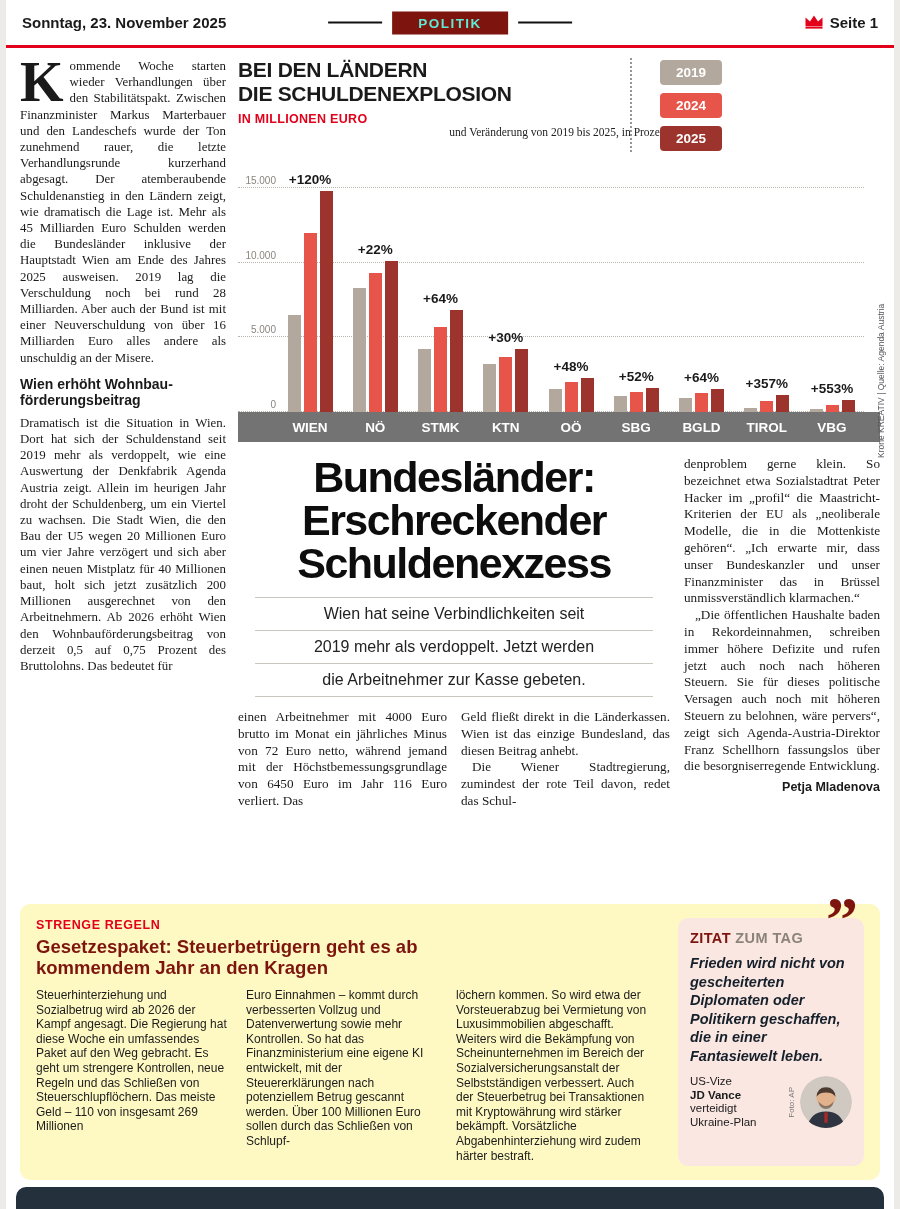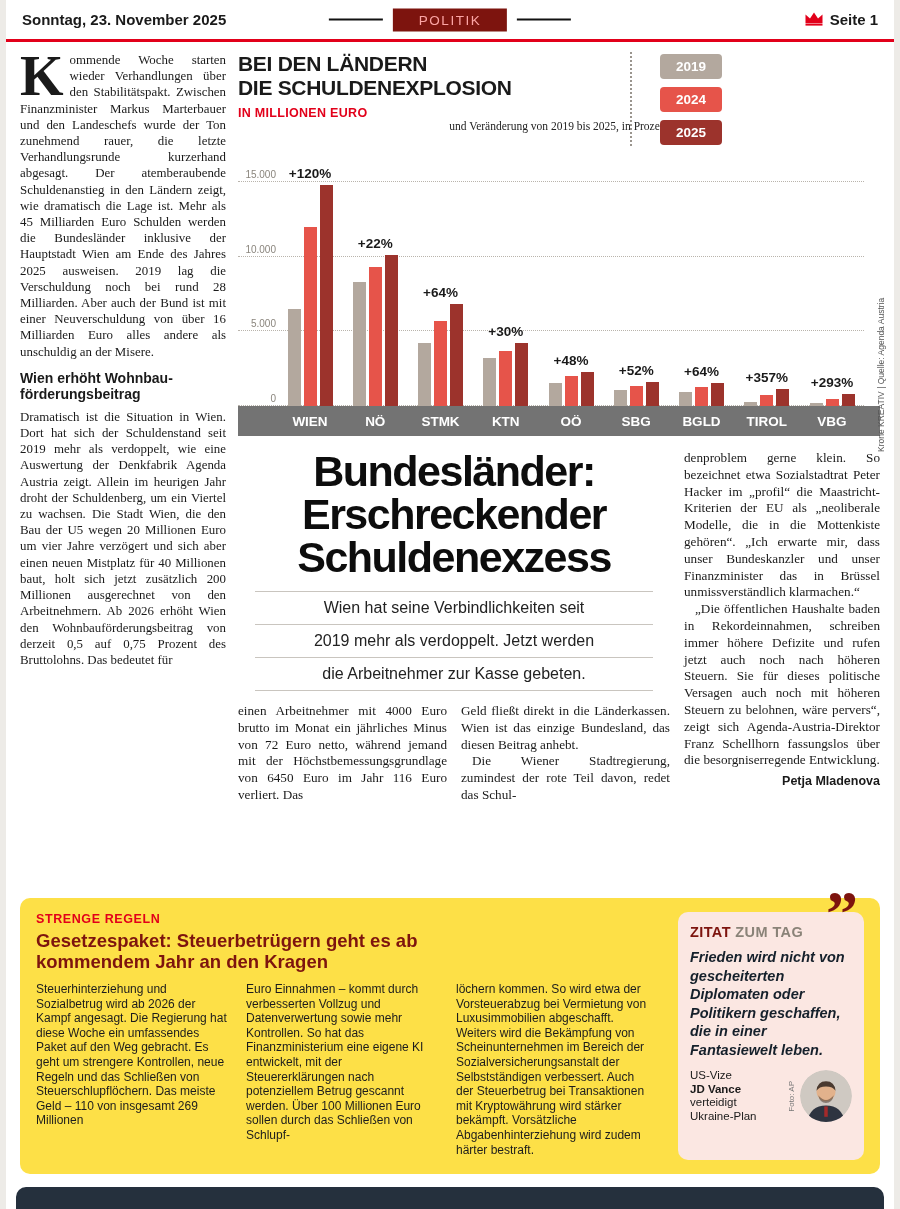--- a/index.html
+++ b/index.html
@@ -5,30 +5,30 @@
   * { margin:0; padding:0; box-sizing:border-box; }
   html,body { background:#d8d6d2; }
   .page {
     position:relative; width:900px; height:1209px; margin:0 auto;
     background:#fff; overflow:hidden;
     border-left:6px solid #edebe7; border-right:6px solid #edebe7;
     font-family:"Liberation Serif", serif; color:#1a1a1a;
   }
   
   .hdr {
-    position:relative; height:42px; display:flex; align-items:center;
+    position:relative; height:48px; display:flex; align-items:center;
     justify-content:space-between; padding:0 16px;
     border-bottom:3px solid #e2001a; font-family:"Liberation Sans", sans-serif;
   }
   .hdr-date { font-weight:bold; font-size:15px; }
   .hdr-center { position:absolute; left:50%; top:50%; transform:translate(-50%,-50%);
     display:flex; align-items:center; }
   .hline { width:54px; height:2px; background:#111; margin:0 10px; }
   .politik {
-    background:#7d140e; color:#fca5a5; font-weight:normal; font-size:13.5px;
+    background:#7d140e; color:#5eead4; font-weight:bold; font-size:13.5px;
     letter-spacing:1.5px; padding:4px 26px;
   }
   .hdr-right { display:flex; align-items:center; gap:6px; font-weight:bold; font-size:15px; }
   
   .main { display:flex; gap:12px; padding:10px 14px 0 14px; height:840px; overflow:hidden; }
   .leftcol { flex:0 0 206px; font-size:12.9px; line-height:16.2px; text-align:justify; hyphens:auto; }
   .dropcap { float:left; font-size:56px; line-height:44px; font-weight:bold;
     padding:2px 6px 0 0; font-family:"Liberation Serif", serif; }
   .leftcol .subhead {
     font-family:"Liberation Sans", sans-serif; font-weight:bold; font-size:14px;
@@ -77,21 +77,21 @@
   .subtitle { width:92%; margin:12px auto 0 auto; border-top:1px solid #c9c5bf;
     font-family:"Liberation Sans", sans-serif; font-size:16px; color:#222; text-align:center; }
   .subtitle div { padding:7px 0; border-bottom:1px solid #c9c5bf; }
   .twocol { display:flex; gap:14px; margin-top:12px; }
   .twocol > div { flex:1; font-size:13.2px; line-height:16.8px; text-align:justify; hyphens:auto; }
   .rightcol { flex:0 0 196px; font-size:13.2px; line-height:16.8px; text-align:justify; hyphens:auto; }
   .indent { text-indent:11px; }
   .author { text-align:right; font-weight:bold; font-family:"Liberation Sans", sans-serif;
     font-size:12.5px; margin-top:4px; }
   
-  .bottom-box { margin:16px 14px 0 14px; background:#fde047; border-radius:10px;
+  .bottom-box { margin:16px 14px 0 14px; background:#fef9c3; border-radius:10px;
     padding:14px 16px; display:flex; gap:28px; height:276px;
     font-family:"Liberation Sans", sans-serif; }
   .bb-left { flex:1; }
   .kicker { color:#e2001a; font-weight:bold; font-size:12.5px; letter-spacing:.6px; }
   .bb-headline { color:#7d140e; font-weight:bold; font-size:18.5px; line-height:21px;
     max-width:450px; margin:4px 0 10px 0; }
   .bb-cols { display:flex; gap:16px; }
   .bb-cols > div { flex:1; font-size:12px; line-height:14.6px; color:#1c1c1c; }
   
   .zitat { position:relative; flex:0 0 186px; background:#fbe7e2; border-radius:10px;
@@ -219,21 +219,21 @@
               <div class="bar-group">
                 <div class="bar" style="height: 4px; background: rgb(179, 168, 158);"></div>
                 <div class="bar" style="height: 11px; background: rgb(230, 84, 74);"></div>
                 <div class="bar" style="height: 17px; background: rgb(156, 51, 44);"></div>
                 <div class="pct" style="bottom: 21px;">+357%</div>
               </div>
               <div class="bar-group">
                 <div class="bar" style="height: 3px; background: rgb(179, 168, 158);"></div>
                 <div class="bar" style="height: 7px; background: rgb(230, 84, 74);"></div>
                 <div class="bar" style="height: 12px; background: rgb(156, 51, 44);"></div>
-                <div class="pct" style="bottom: 16px;">+293%</div>
+                <div class="pct" style="bottom: 16px;">+553%</div>
               </div>
             </div>
         </div>
         <div class="cat-bar">
             <div class="cat">WIEN</div>
             <div class="cat">NÖ</div>
             <div class="cat">STMK</div>
             <div class="cat">KTN</div>
             <div class="cat">OÖ</div>
             <div class="cat">SBG</div>

